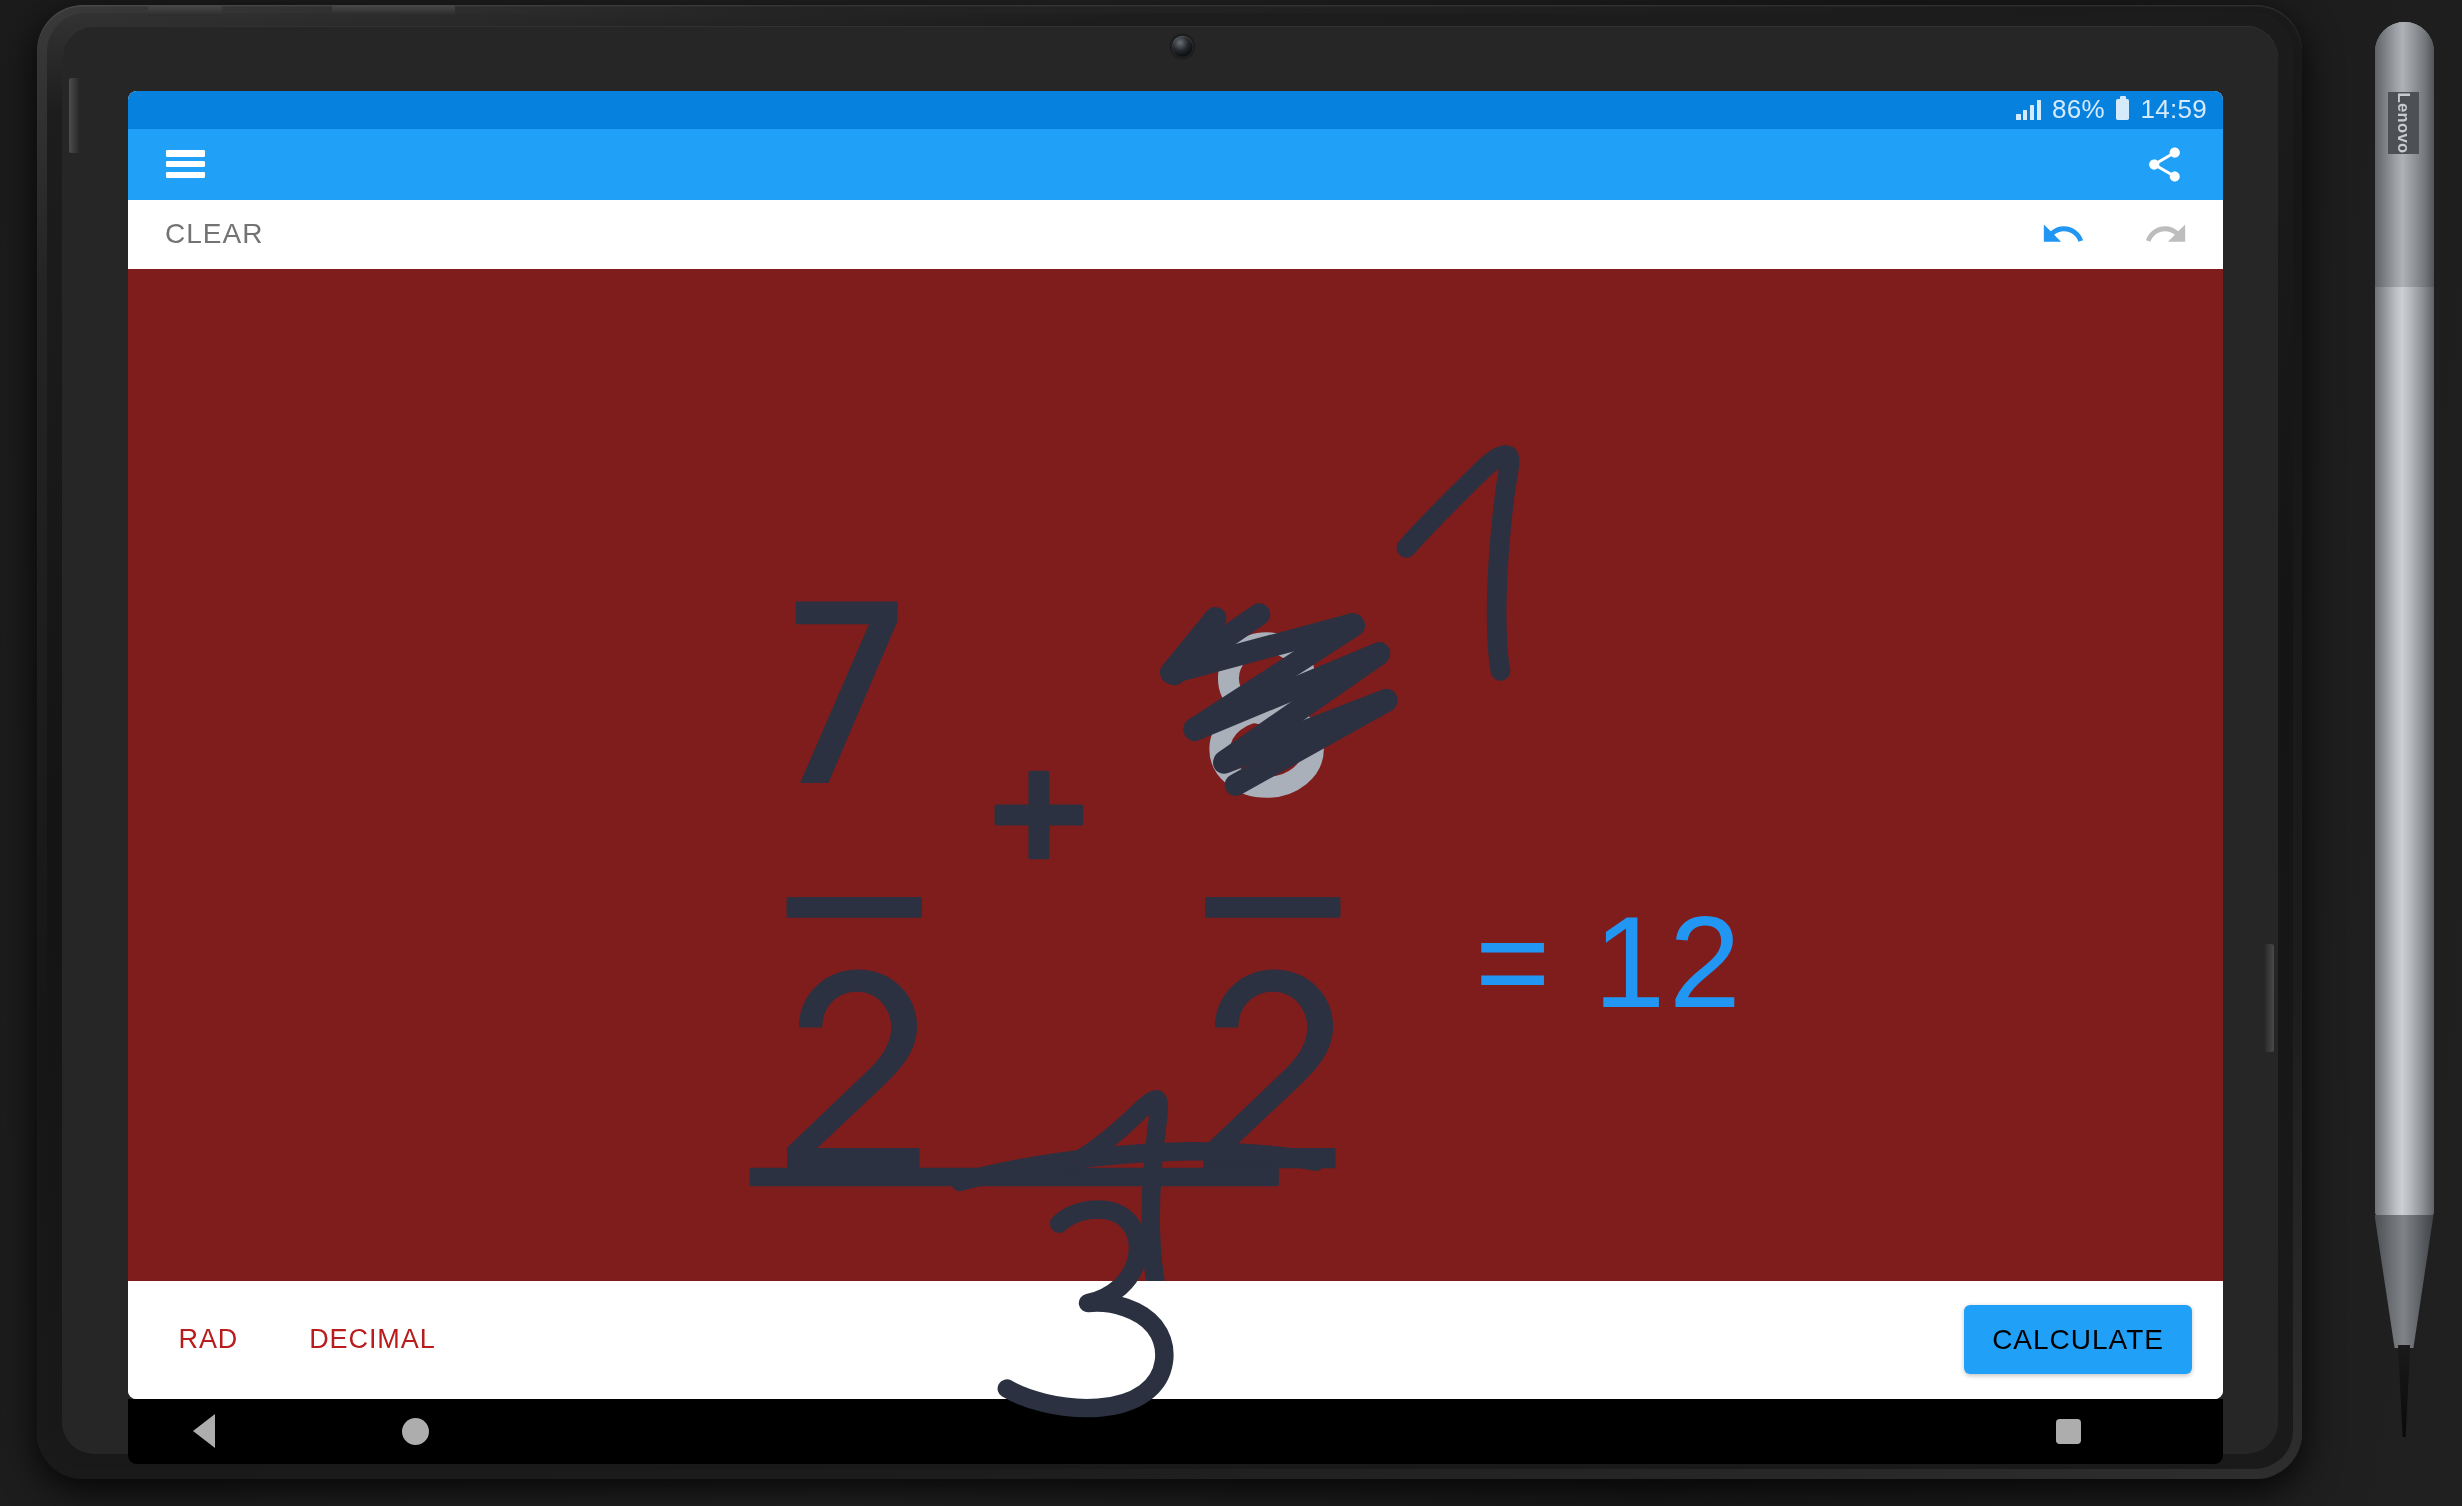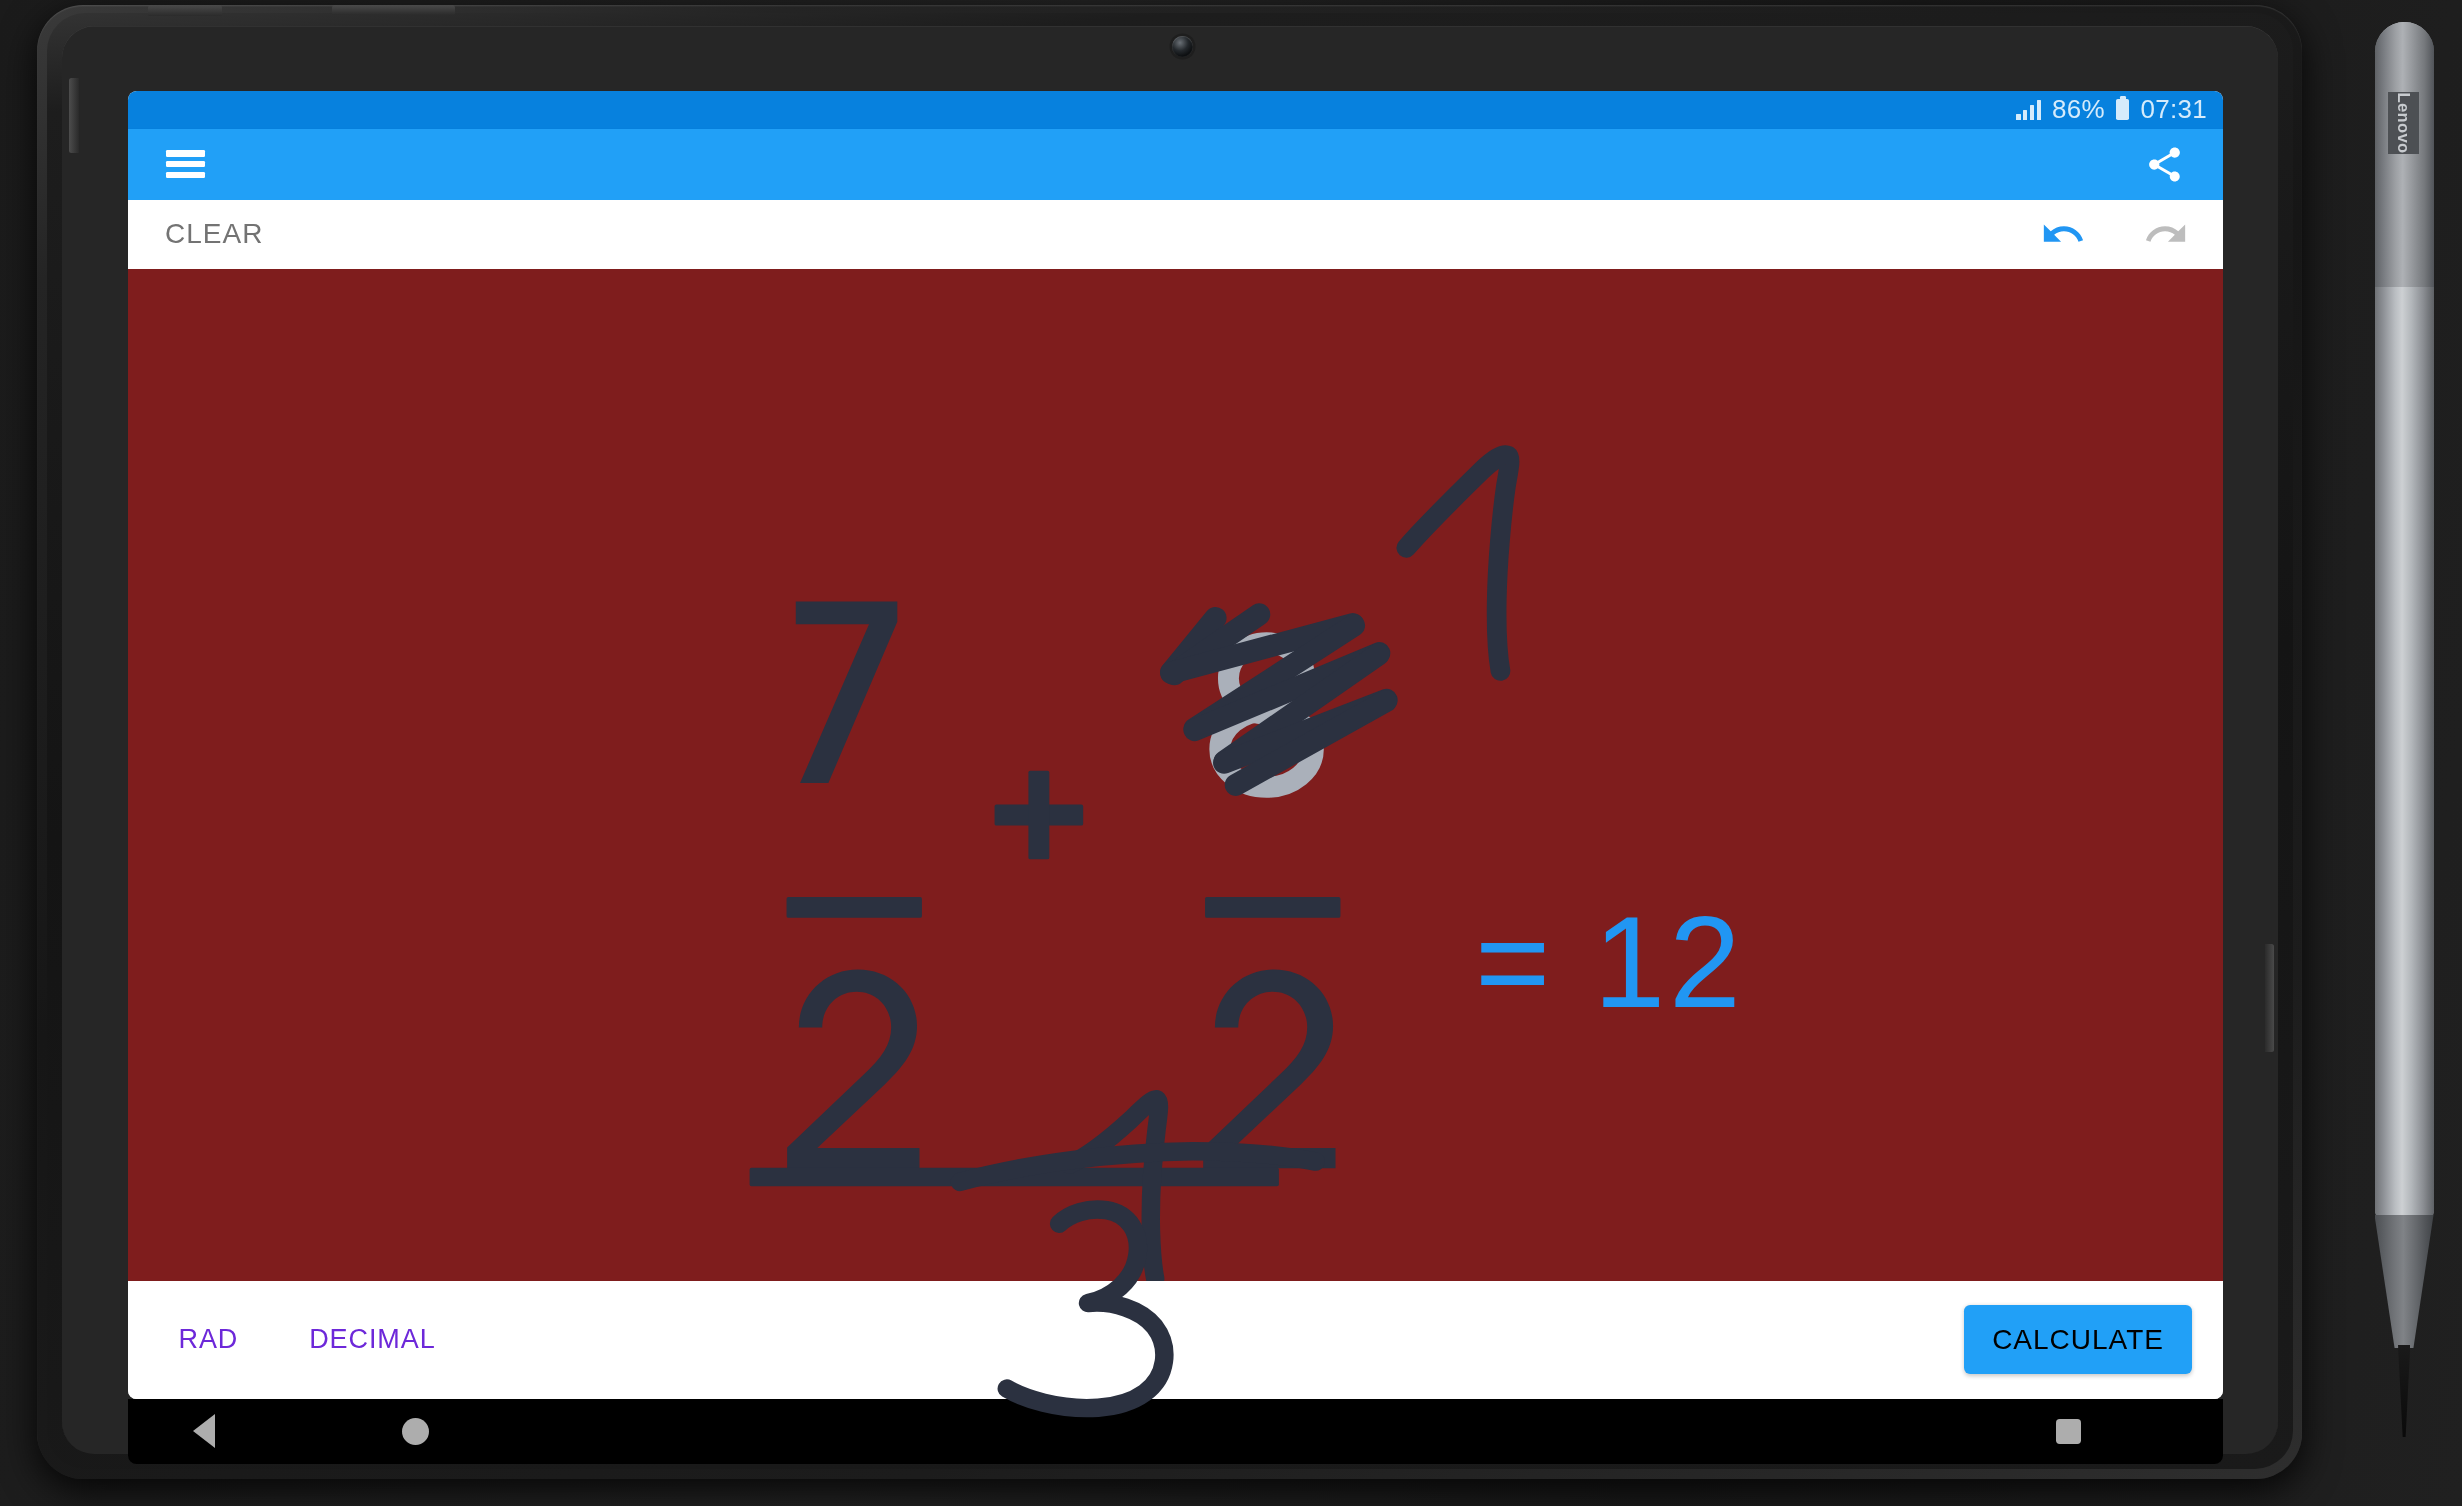--- a/index.html
+++ b/index.html
@@ -182,21 +182,21 @@
   
   #bottombar {
     height: 118px;
     background: #fff;
     display: flex;
     align-items: center;
     padding: 0 31px 0 37px;
     gap: 44px;
   }
   .mode-btn {
-    color: #6d28d9;
+    color: #b91c1c;
     font-size: 27px;
     font-weight: 500;
     letter-spacing: 0.9px;
     background: none; border: none; cursor: pointer;
     font-family: "Liberation Sans", sans-serif;
     padding: 11px 13.5px;
   }
   #calc-btn {
     margin-left: auto;
     background: #21a0f7;
@@ -317,21 +317,21 @@
 
       <div id="statusbar">
         <div class="sig-bars">
           <i></i>
             <i></i>
             <i></i>
             <i></i>
         </div>
         <span>86%</span>
         <div class="batt"></div>
-        <span>07:31</span>
+        <span>14:59</span>
       </div>
 
       <div id="appbar">
         <div id="hamburger">
           <span></span>
             <span></span>
             <span></span>
         </div>
         <svg id="share-icon" viewBox="0 0 24 24">
           <path fill="#ffffff" d="M18 16.08c-.76 0-1.44.3-1.96.77L8.91 12.7c.05-.23.09-.46.09-.7s-.04-.47-.09-.7l7.05-4.11c.54.5 1.25.81 2.04.81 1.66 0 3-1.34 3-3s-1.34-3-3-3-3 1.34-3 3c0 .24.04.47.09.7L8.04 9.81C7.5 9.31 6.79 9 6 9c-1.66 0-3 1.34-3 3s1.34 3 3 3c.79 0 1.5-.31 2.04-.81l7.12 4.16c-.05.21-.08.43-.08.65 0 1.61 1.31 2.92 2.92 2.92s2.92-1.31 2.92-2.92-1.31-2.92-2.92-2.92z"></path>

